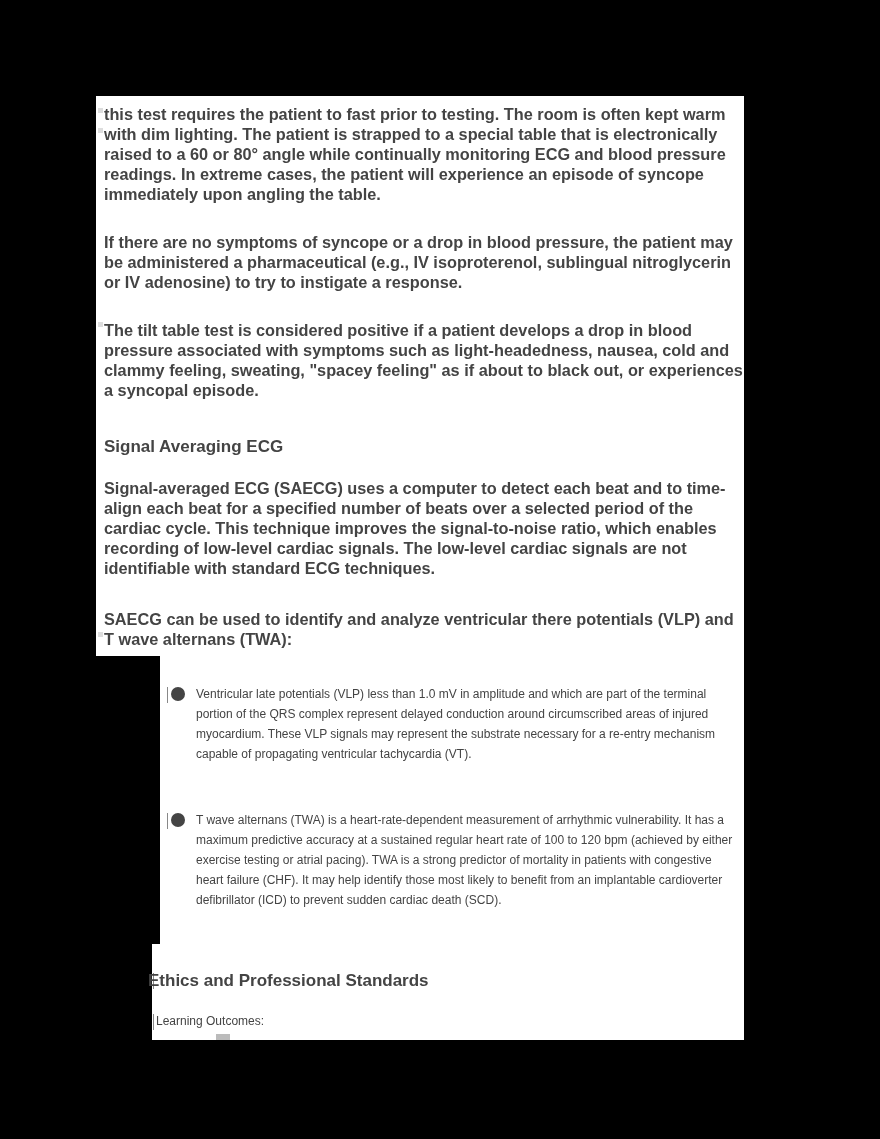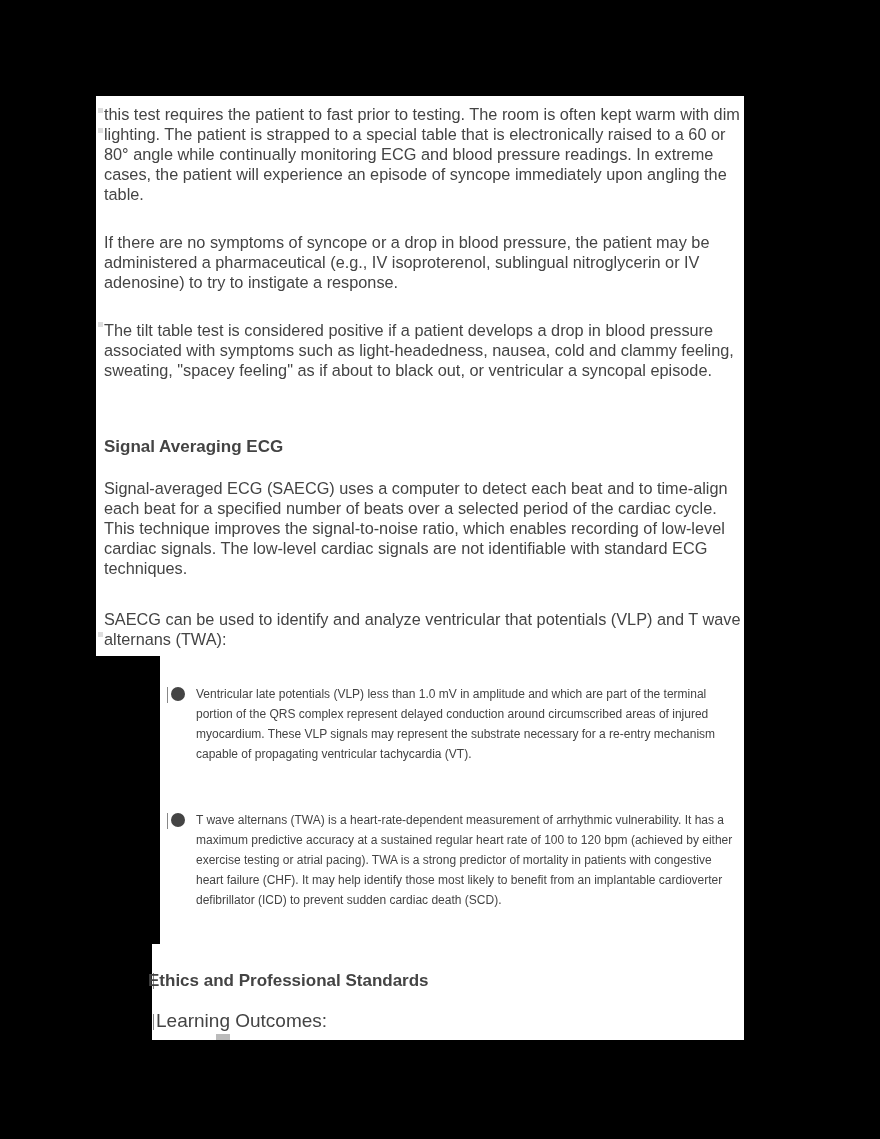--- a/index.html
+++ b/index.html
@@ -3,53 +3,53 @@
 <meta charset="utf-8">
 <style>
   html,body{margin:0;padding:0;}
   body{width:880px;height:1139px;background:#000;position:relative;overflow:hidden;
        font-family:"Liberation Sans",sans-serif;color:#444;}
   .panel{position:absolute;background:#fff;}
   .p1{left:96px;top:96px;width:648px;height:560px;}
   .p2{left:160px;top:656px;width:584px;height:288px;}
   .p3{left:152px;top:944px;width:592px;height:96px;}
   .txt{position:absolute;font-size:16.3px;line-height:20px;margin:0;}
-  .para{left:104px;width:640px;}
+  .para{left:104px;width:640px;font-weight:bold;}
   .h{font-weight:bold;font-size:17px;}
   .bullet{position:absolute;left:196px;width:545px;font-size:12px;line-height:20px;}
   .dot{position:absolute;left:171px;width:14px;height:14px;border-radius:50%;background:#444;}
   .tick{position:absolute;width:1px;background:#888;}
   .mark{position:absolute;width:5px;height:5px;background:#ddd;}
 </style>
 </head>
 <body>
 
 <div class="panel p1"></div>
 <div class="panel p2"></div>
 <div class="panel p3"></div>
 
 <div class="mark" style="left:98px;top:108px;"></div>
 <div class="mark" style="left:98px;top:128px;"></div>
 <div class="mark" style="left:98px;top:322px;"></div>
 <div class="mark" style="left:98px;top:632px;"></div>
 
 <p class="txt para" style="top:104px;">this test requires the patient to fast prior to testing. The room is often kept warm with dim lighting. The patient is strapped to a special table that is electronically raised to a 60 or 80° angle while continually monitoring ECG and blood pressure readings. In extreme cases, the patient will experience an episode of syncope immediately upon angling the table.</p>
 <p class="txt para" style="top:232px;">If there are no symptoms of syncope or a drop in blood pressure, the patient may be administered a pharmaceutical (e.g., IV isoproterenol, sublingual nitroglycerin or IV adenosine) to try to instigate a response.</p>
-<p class="txt para" style="top:320px;">The tilt table test is considered positive if a patient develops a drop in blood pressure associated with symptoms such as light-headedness, nausea, cold and clammy feeling, sweating, "spacey feeling" as if about to black out, or ventricular a syncopal episode.</p>
+<p class="txt para" style="top:320px;">The tilt table test is considered positive if a patient develops a drop in blood pressure associated with symptoms such as light-headedness, nausea, cold and clammy feeling, sweating, "spacey feeling" as if about to black out, or experiences a syncopal episode.</p>
 
 <h3 class="txt para h" style="top:437px;">Signal Averaging ECG</h3>
 <p class="txt para" style="top:478px;">Signal-averaged ECG (SAECG) uses a computer to detect each beat and to time-align each beat for a specified number of beats over a selected period of the cardiac cycle. This technique improves the signal-to-noise ratio, which enables recording of low-level cardiac signals. The low-level cardiac signals are not identifiable with standard ECG techniques.</p>
-<p class="txt para" style="top:609px;">SAECG can be used to identify and analyze ventricular that potentials (VLP) and T wave alternans (TWA):</p>
+<p class="txt para" style="top:609px;">SAECG can be used to identify and analyze ventricular there potentials (VLP) and T wave alternans (TWA):</p>
 
 <div class="tick" style="left:167px;top:687px;height:16px;"></div>
 <div class="dot" style="top:687px;"></div>
 <p class="bullet" style="top:684px;margin:0;">Ventricular late potentials (VLP) less than 1.0 mV in amplitude and which are part of the terminal portion of the QRS complex represent delayed conduction around circumscribed areas of injured myocardium. These VLP signals may represent the substrate necessary for a re-entry mechanism capable of propagating ventricular tachycardia (VT).</p>
 
 <div class="tick" style="left:167px;top:813px;height:16px;"></div>
 <div class="dot" style="top:813px;"></div>
 <p class="bullet" style="top:810px;margin:0;">T wave alternans (TWA) is a heart-rate-dependent measurement of arrhythmic vulnerability. It has a maximum predictive accuracy at a sustained regular heart rate of 100 to 120 bpm (achieved by either exercise testing or atrial pacing). TWA is a strong predictor of mortality in patients with congestive heart failure (CHF). It may help identify those most likely to benefit from an implantable cardioverter defibrillator (ICD) to prevent sudden cardiac death (SCD).</p>
 
 <div class="tick" style="left:153px;top:973px;height:16px;"></div>
 <h3 class="txt h" style="left:148px;top:971px;width:580px;">Ethics and Professional Standards</h3>
 
 <div class="tick" style="left:153px;top:1014px;height:16px;"></div>
-<p class="txt" style="left:156px;top:1011px;width:580px;font-size:19px;">Learning Outcomes:</p>
+<p class="txt" style="left:156px;top:1011px;width:580px;font-size:12px;">Learning Outcomes:</p>
 <div style="position:absolute;left:216px;top:1034px;width:14px;height:6px;background:#bbb;"></div>
 
 </body></html>

